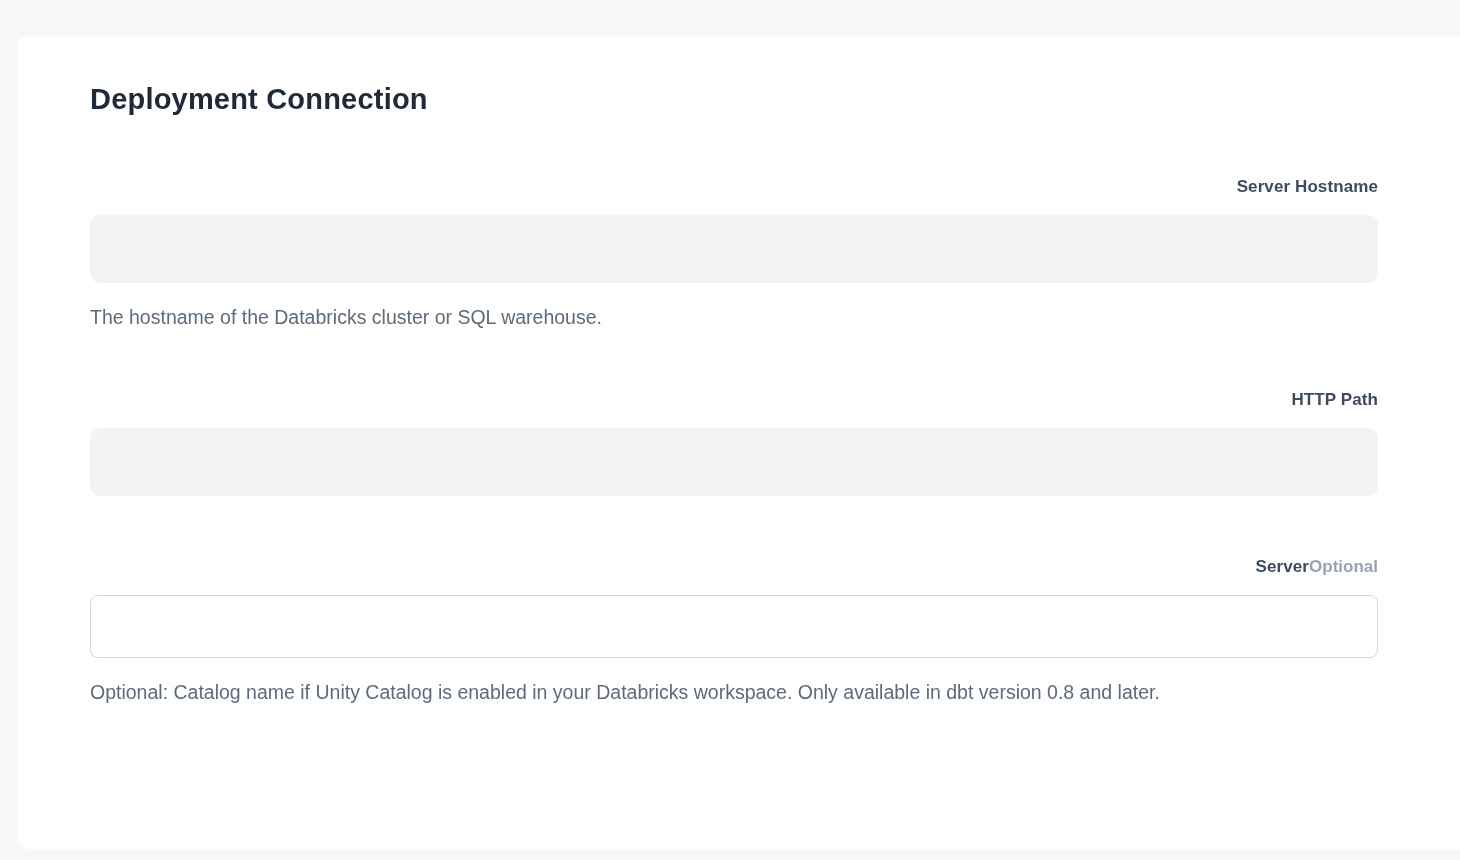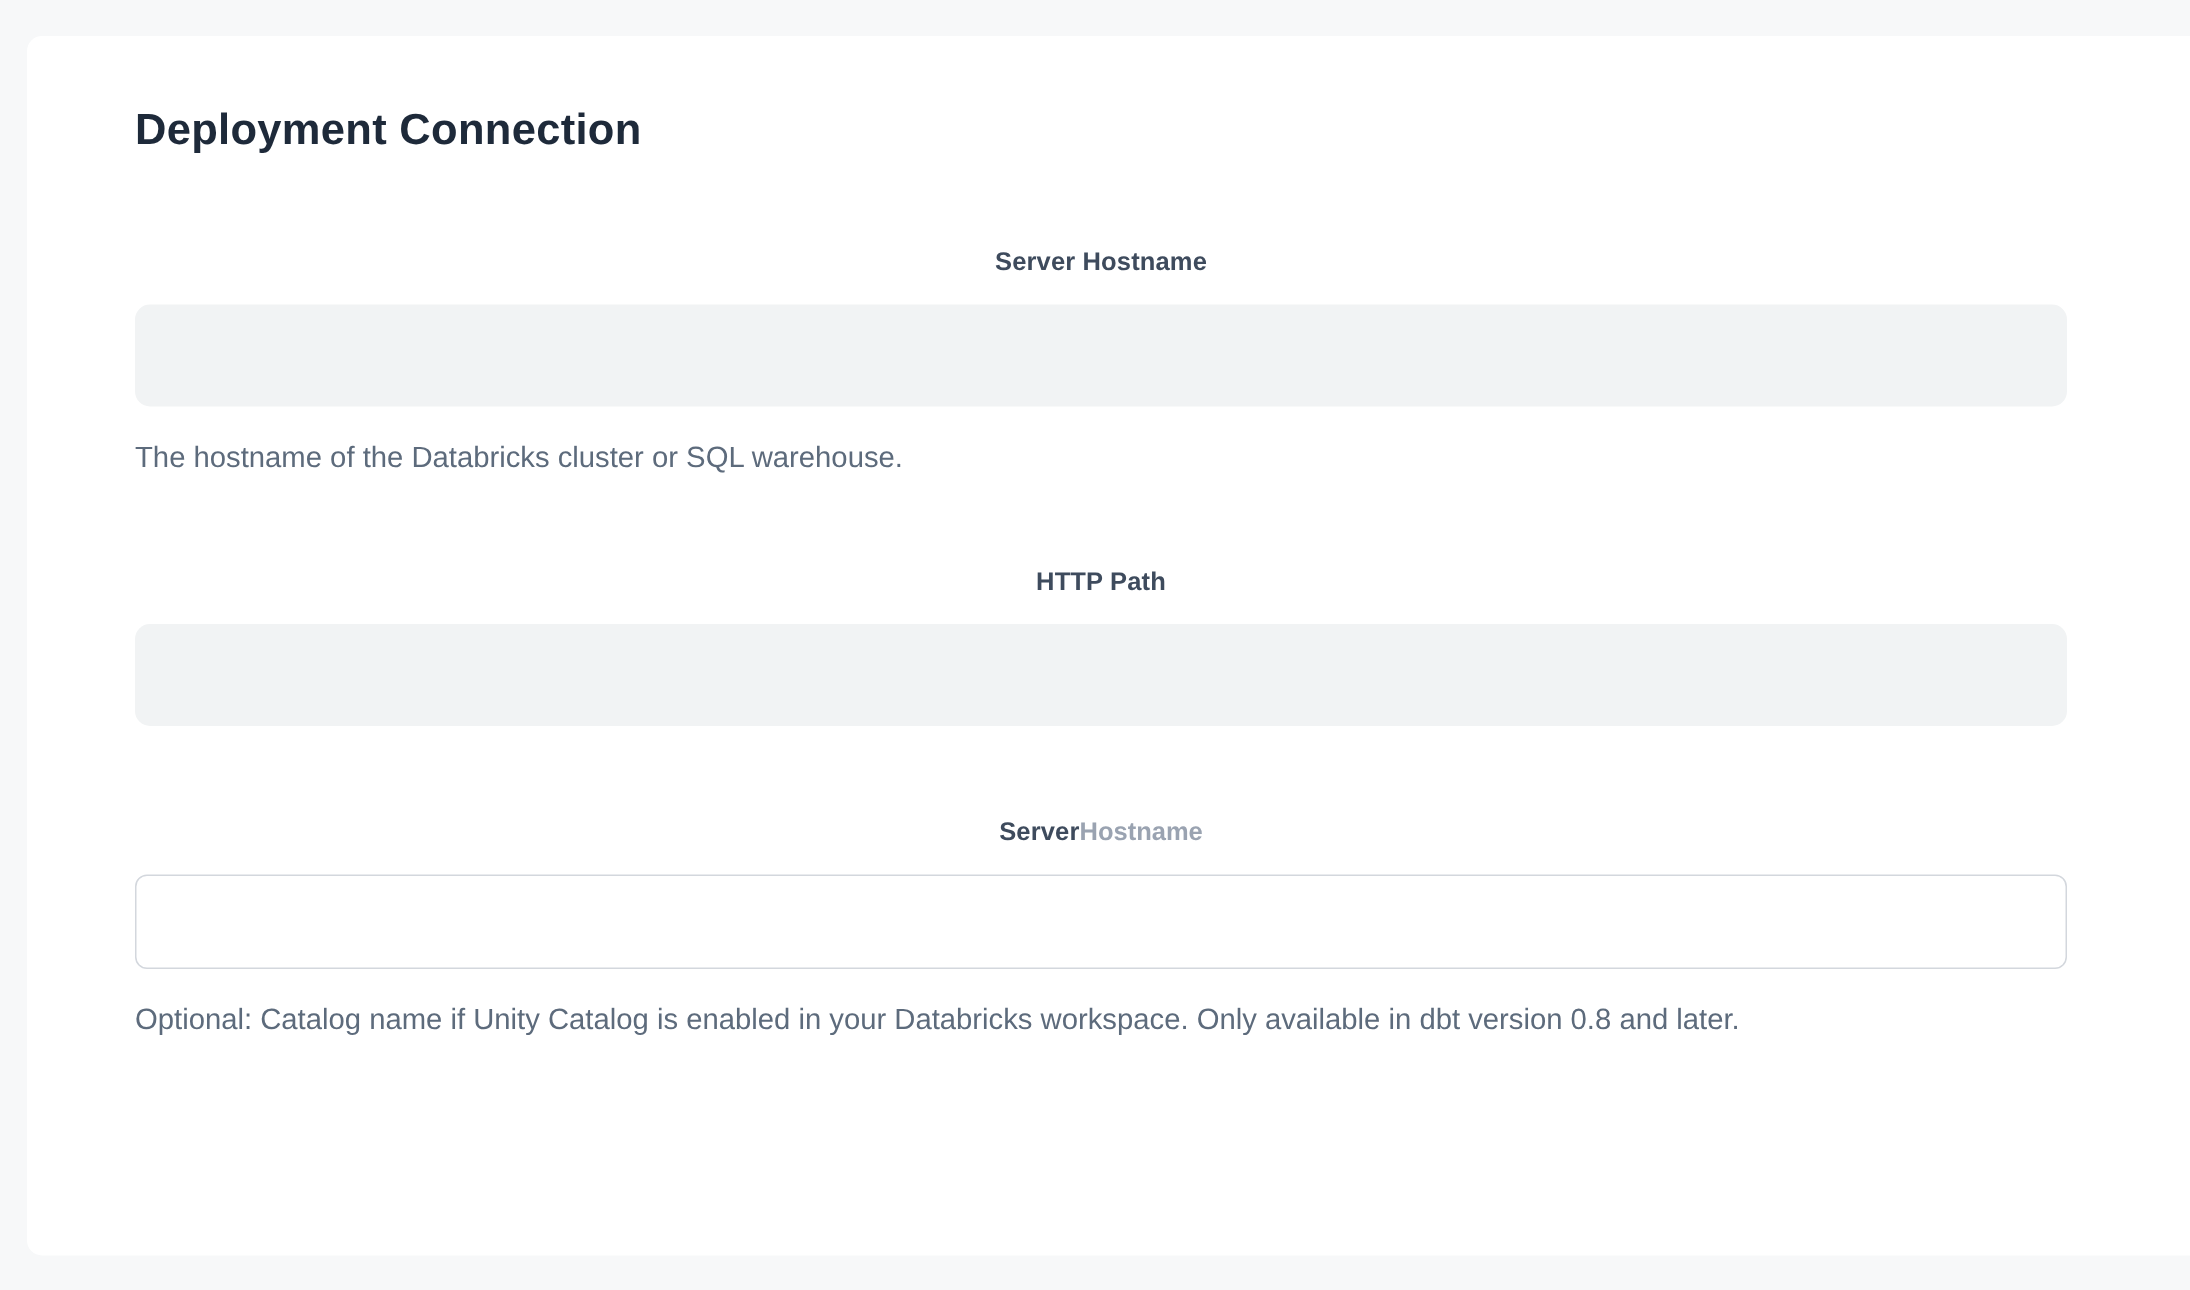--- a/index.html
+++ b/index.html
@@ -4,21 +4,21 @@
 <style>
   * { box-sizing: border-box; margin: 0; padding: 0; }
   html, body {
     width: 1460px; height: 860px;
     background: #f7f8f9;
     font-family: "Liberation Sans", "DejaVu Sans", sans-serif;
     overflow: hidden;
   }
   .card {
     position: absolute;
-    left: 18px; top: 24px;
+    left: 18px; top: 36px;
     width: 1442px; height: 813px;
     background: #ffffff;
     border-radius: 10px 0 0 10px;
     padding: 46px 82px 0 72px;
   }
   .page-title {
     font-size: 29px;
     line-height: 34px;
     font-weight: 700;
     color: #1e2a3a;
@@ -26,21 +26,21 @@
   }
   .page-subtitle {
     margin-top: 24px;
     font-size: 20px;
     line-height: 28px;
     color: #16181d;
   }
   .field { margin-top: 60px; }
   .label-row {
     display: flex;
-    justify-content: center;
+    justify-content: flex-end;
     align-items: baseline;
   }
   .field-label {
     font-size: 17px;
     line-height: 22px;
     font-weight: 700;
     color: #3e4b5d;
     letter-spacing: 0.1px;
   }
   .optional-tag {
@@ -95,19 +95,19 @@
   <div class="field">
     <div class="label-row">
       <span class="field-label">HTTP Path</span>
     </div>
     <input type="text" class="text-input" disabled="" placeholder="" style="">
   </div>
 
   <div class="field">
     <div class="label-row">
       <span class="field-label">Server</span>
-      <span class="optional-tag">Hostname</span>
+      <span class="optional-tag">Optional</span>
     </div>
     <input type="text" class="text-input enabled" placeholder="" style="">
     <p class="help-text">Optional: Catalog name if Unity Catalog is enabled in your Databricks workspace. Only available in dbt version 0.8 and later.</p>
   </div>
 
 </div>
 
 </body></html>

